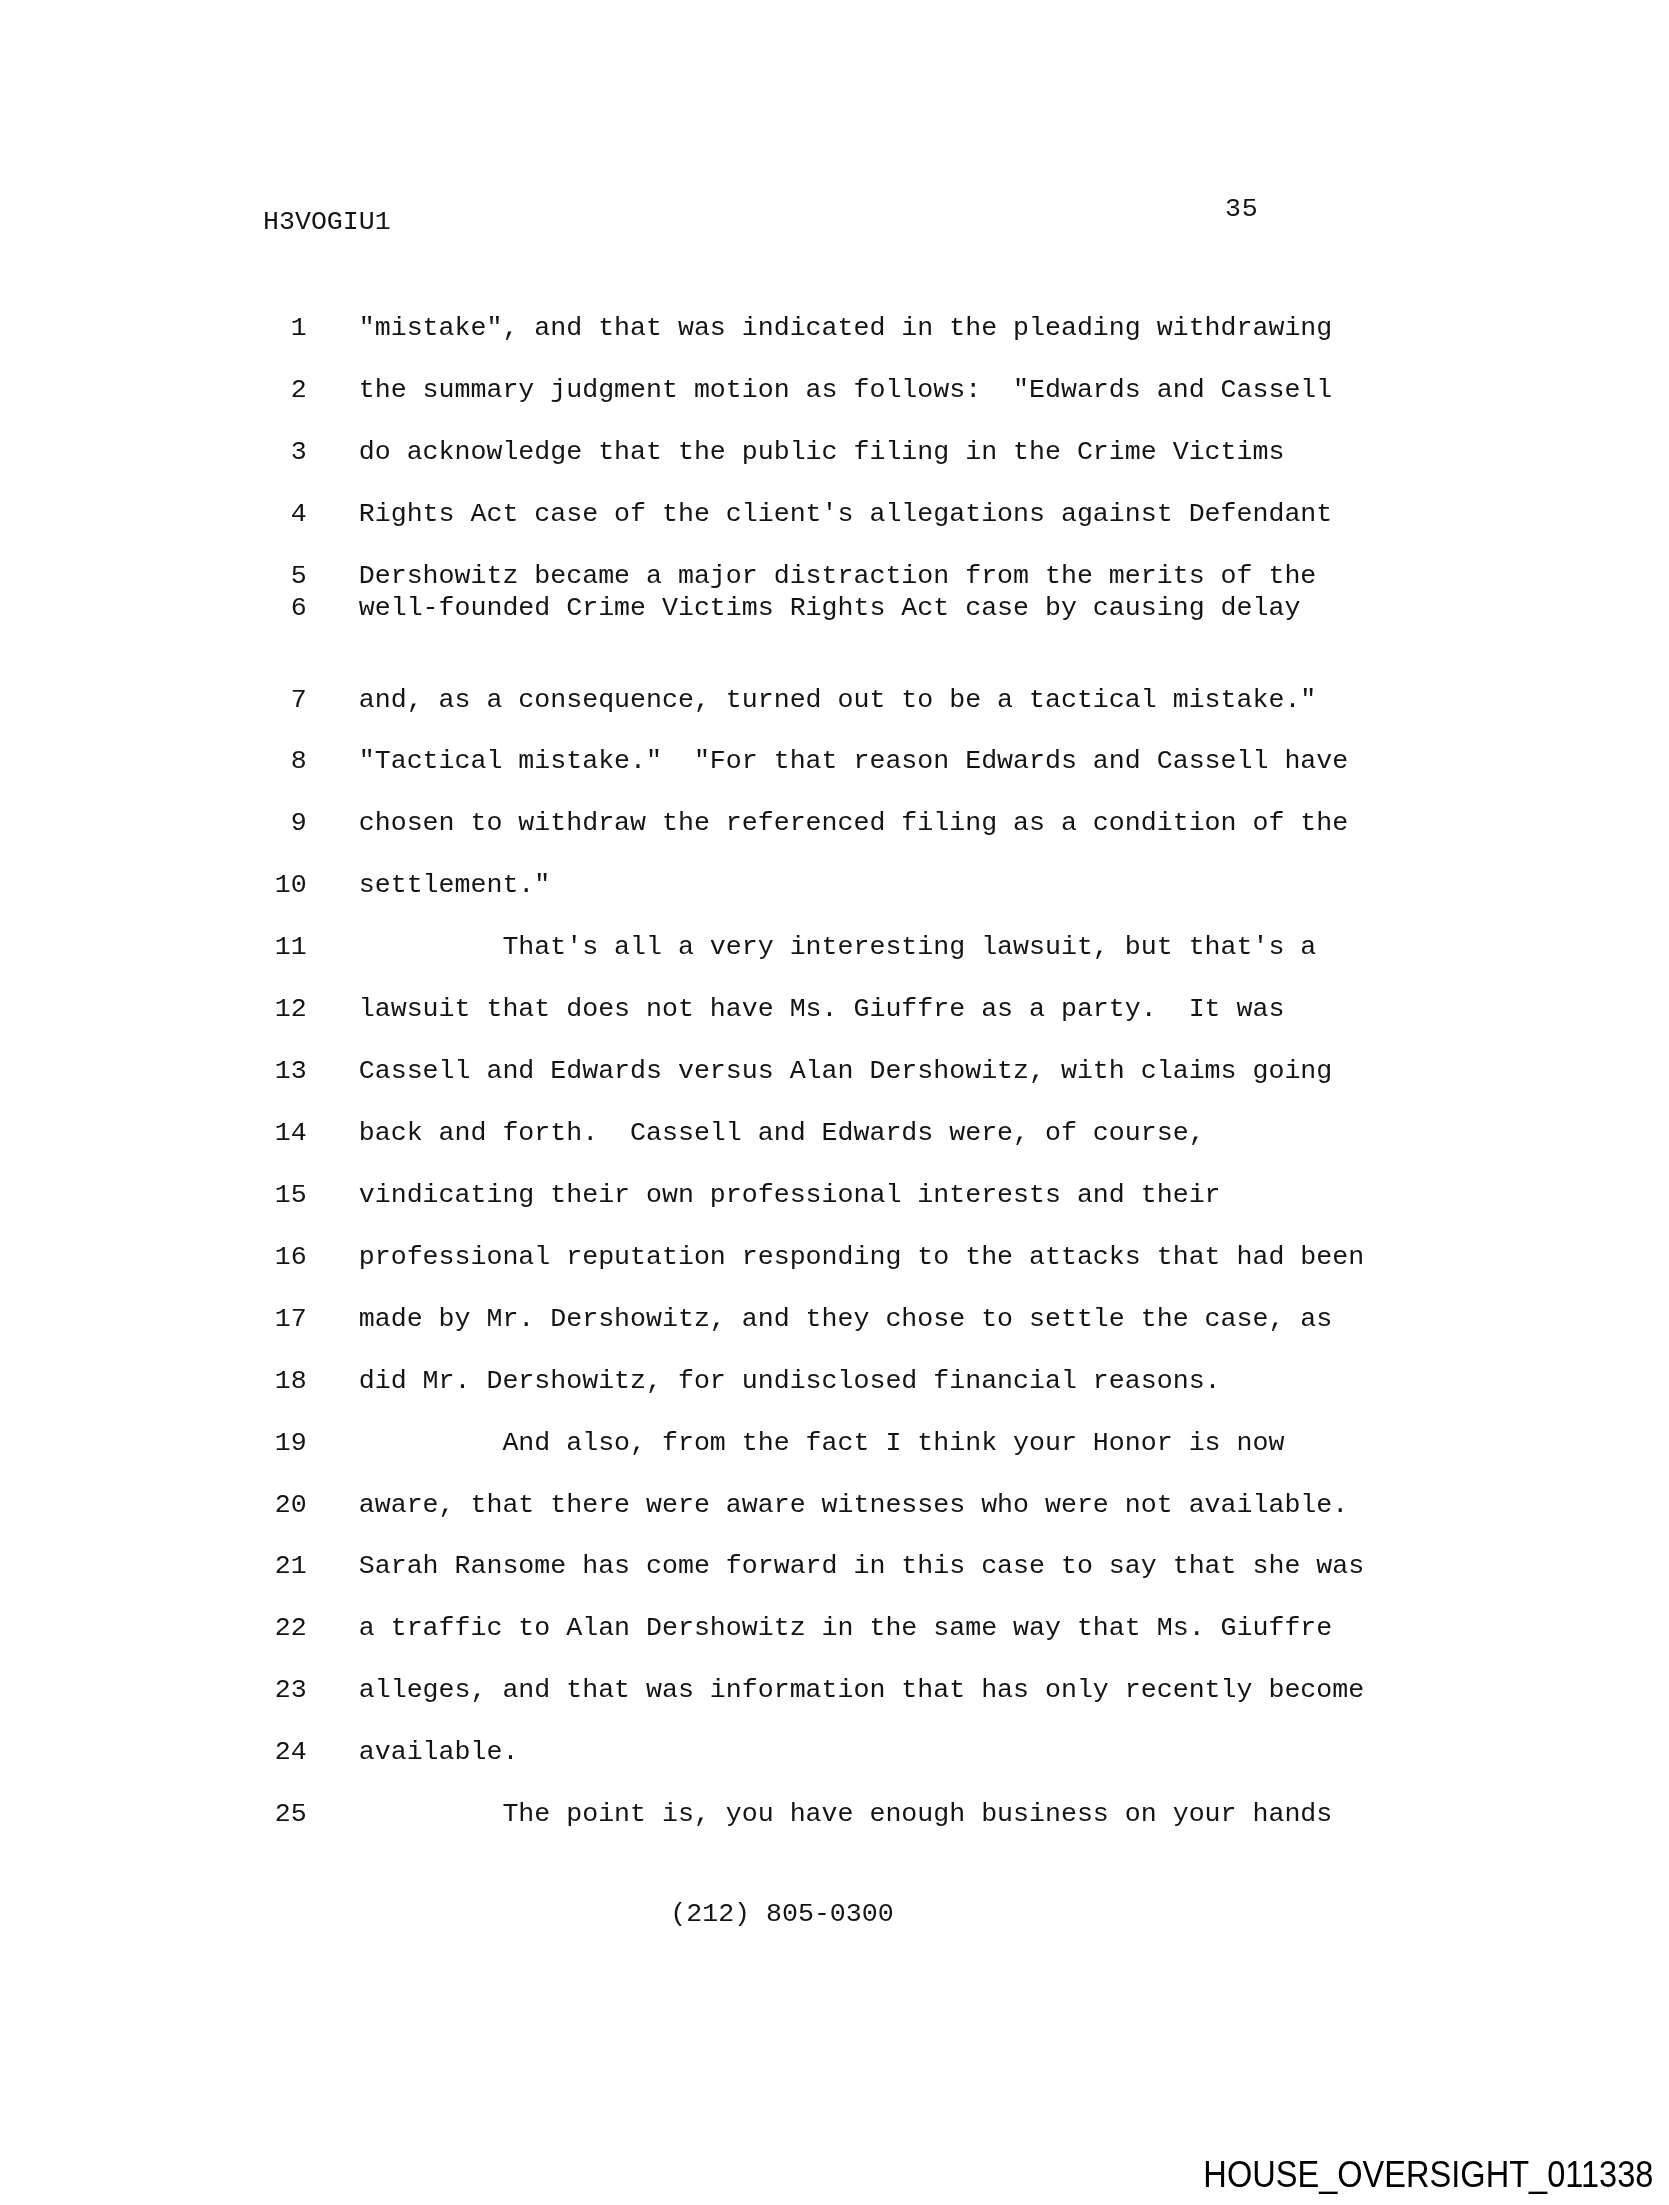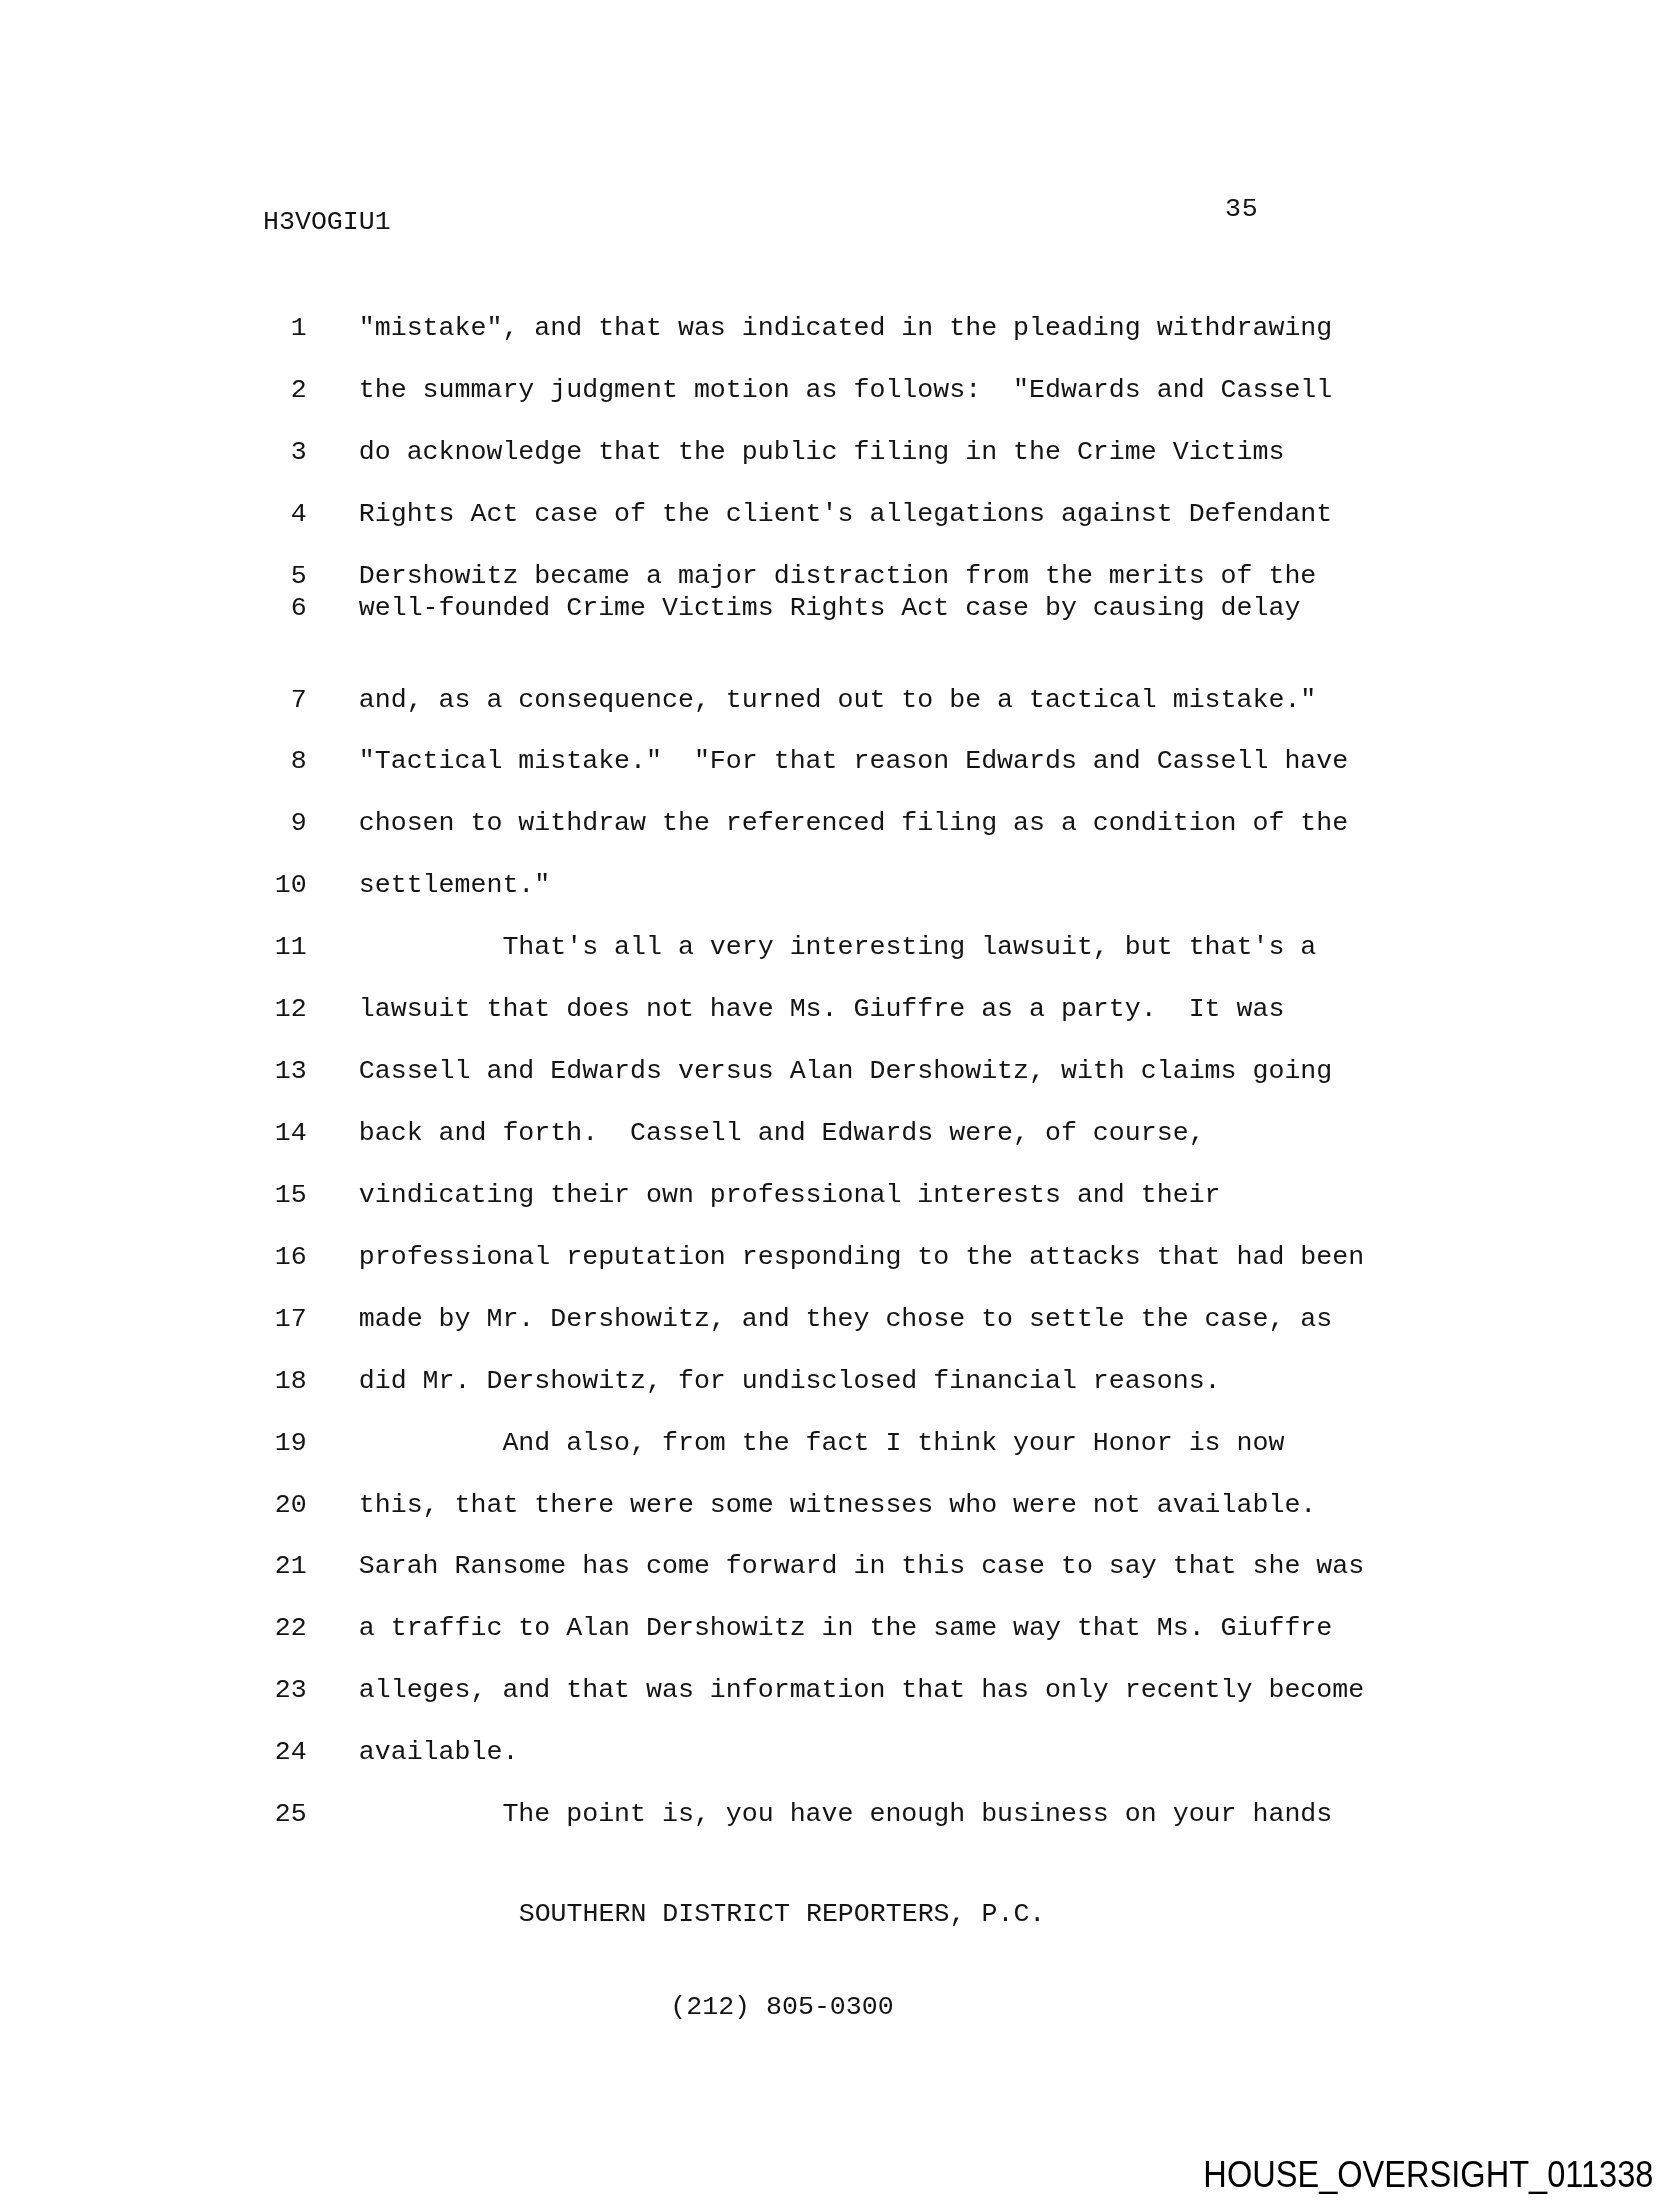--- a/index.html
+++ b/index.html
@@ -129,40 +129,39 @@
       <div class="line" style="top: 1279px;">
       <span class="line-num">17</span><span class="line-text">made by Mr. Dershowitz, and they chose to settle the case, as</span>
     </div>
       <div class="line" style="top: 1341px; font-family: Liberation Mono, monospace;">
       <span class="line-num">18</span><span class="line-text">did Mr. Dershowitz, for undisclosed financial reasons.</span>
     </div>
       <div class="line" style="top: 1403px;">
       <span class="line-num">19</span><span class="line-text">         And also, from the fact I think your Honor is now</span>
     </div>
       <div class="line" style="top: 1465px;">
-      <span class="line-num">20</span><span class="line-text">this, that there were some witnesses who were not available.</span>
+      <span class="line-num">20</span><span class="line-text">aware, that there were aware witnesses who were not available.</span>
     </div>
       <div class="line" style="top: 1526px;">
       <span class="line-num">21</span><span class="line-text">Sarah Ransome has come forward in this case to say that she was</span>
     </div>
       <div class="line" style="top: 1588px;">
       <span class="line-num">22</span><span class="line-text">a traffic to Alan Dershowitz in the same way that Ms. Giuffre</span>
     </div>
       <div class="line" style="top: 1650px;">
       <span class="line-num">23</span><span class="line-text">alleges, and that was information that has only recently become</span>
     </div>
       <div class="line" style="top: 1712px;">
       <span class="line-num">24</span><span class="line-text">available.</span>
     </div>
       <div class="line" style="top: 1774px;">
       <span class="line-num">25</span><span class="line-text">         The point is, you have enough business on your hands</span>
     </div>
     </div>
 
   <div class="footer">
-    <div>SOUTHERN DISTRICT REPORTERS, P.C.</div>
     <div>(212) 805-0300</div>
   </div>
 
   <div class="bates">HOUSE_OVERSIGHT_011338</div>
 
 </div>
 
 
 </body></html>

